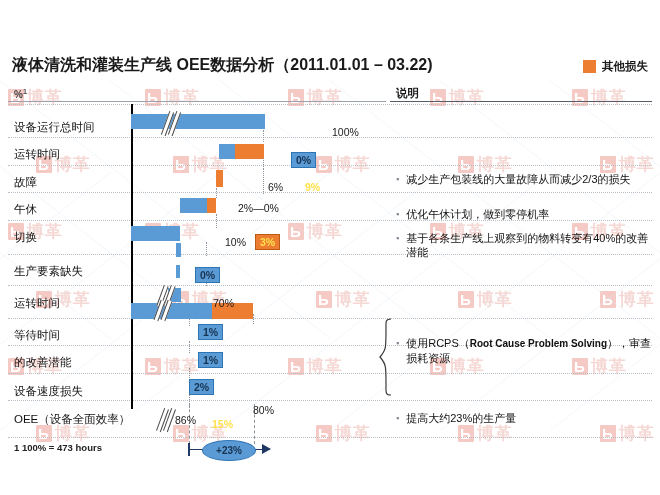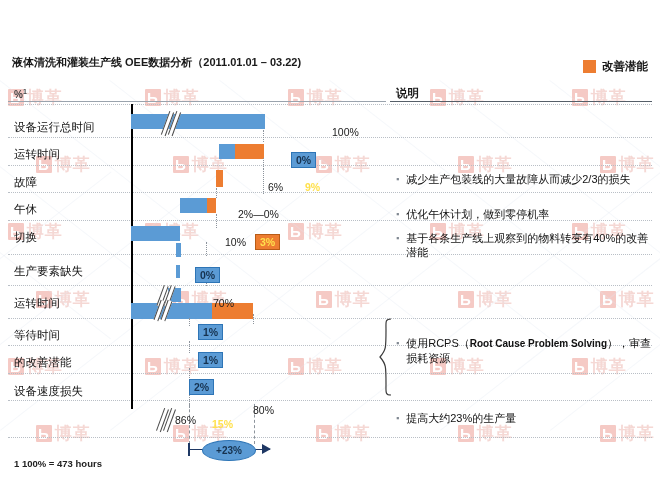--- a/index.html
+++ b/index.html
@@ -10,21 +10,21 @@
   }
   
   .wm{position:absolute;font-weight:bold;font-size:17px;color:#e9a9a2;opacity:.45;
       letter-spacing:1px;white-space:nowrap;pointer-events:none;user-select:none;}
   .wm .mark{display:inline-block;background:#e98b80;color:#fff;padding:0 2px;margin-right:3px;
       font-size:15px;border-radius:1px;}
   .wmline{position:absolute;pointer-events:none;opacity:.30;}
   .wmline i{display:block;width:100%;height:100%;border-top:1px solid #dfe6f0;transform-origin:0 0;}
 
   
-  .title{position:absolute;left:12px;top:55px;font-size:11px;font-weight:bold;white-space:nowrap;}
+  .title{position:absolute;left:12px;top:55px;font-size:16px;font-weight:bold;white-space:nowrap;}
   .legend{position:absolute;right:12px;top:59px;display:flex;align-items:center;gap:6px;}
   .legend .swatch{width:13px;height:13px;background:#ED7D31;display:block;}
   .legend .ltext{font-size:11.5px;font-weight:bold;}
 
   
   .colhead-pct{position:absolute;left:14px;top:88px;font-size:10px;font-weight:bold;color:#444;}
   .colhead-pct sup{font-size:7px;}
   .colhead-note{position:absolute;left:396px;top:86px;font-size:11.5px;font-weight:bold;}
   .rule-left{position:absolute;left:8px;top:101px;width:378px;height:0;border-top:1.2px solid #9aa3ad;}
   .rule-right{position:absolute;left:390px;top:101px;width:262px;height:0;border-top:1.2px solid #555e68;}
@@ -62,21 +62,21 @@
   .marker .ell{position:absolute;left:14px;top:0;width:52px;height:19px;border-radius:50%;
       background:#5B9BD5;border:1px solid #2E75B6;display:flex;align-items:center;justify-content:center;}
   .marker .ell span{font-size:10px;font-weight:bold;color:#16324f;}
   .marker .ln{position:absolute;left:2px;top:9px;width:80px;height:0;border-top:1.6px solid #1F3864;}
   .marker .cap-l{position:absolute;left:0;top:3px;width:0;height:13px;border-left:2px solid #1F3864;}
   .marker .arw{position:absolute;left:74px;top:4px;width:0;height:0;
       border-top:5px solid transparent;border-bottom:5px solid transparent;border-left:9px solid #1F3864;}
   .guide{position:absolute;width:0;border-left:1.4px dashed #8d949c;}
 
   
-  .footnote{position:absolute;left:14px;top:458px;font-size:9.5px;font-weight:bold;color:#222;}
+  .footnote{position:absolute;left:14px;top:442px;font-size:9.5px;font-weight:bold;color:#222;}
 
   
   .note{position:absolute;font-size:11px;line-height:14px;color:#111;display:flex;gap:7px;}
   .note .bullet{color:#7f8791;font-size:9px;line-height:14px;}
   .note .ntext{max-width:250px;}
   .note .small{font-size:10px;}
 
   
   .brace{position:absolute;left:378px;top:318px;width:16px;height:78px;}
   .brace svg{display:block;}
@@ -162,21 +162,21 @@
     </div>
     <div class="wmline" style="left: 550px; top: 430px; width: 300px; height: 1px;">
       <i style="transform:rotate(-38deg);width:420px"></i>
     </div>
   </div>
 
 <div class="title">液体清洗和灌装生产线 OEE数据分析（2011.01.01 – 03.22)</div>
 
 <div class="legend">
   <span class="swatch"></span>
-  <span class="ltext">改善潜能</span>
+  <span class="ltext">其他损失</span>
 </div>
 
 <div class="colhead-pct"><span>%</span><sup>1</sup></div>
 <div class="colhead-note">说明</div>
 <div class="rule-left"></div>
 <div class="rule-right"></div>
 
 <div id="rows">
 
   <div class="rowsep" style="top:104px"></div>
@@ -197,20 +197,21 @@
   <div class="rowlabel" style="top:120px">设备运行总时间</div>
   <div class="rowlabel" style="top:147px">运转时间</div>
   <div class="rowlabel" style="top:175px">故障</div>
   <div class="rowlabel" style="top:202px">午休</div>
   <div class="rowlabel" style="top:230px">切换</div>
   <div class="rowlabel" style="top:264px">生产要素缺失</div>
   <div class="rowlabel" style="top:296px">运转时间</div>
   <div class="rowlabel" style="top:328px">等待时间</div>
   <div class="rowlabel" style="top:355px">的改善潜能</div>
   <div class="rowlabel" style="top:384px">设备速度损失</div>
+  <div class="rowlabel" style="top:412px">OEE（设备全面效率）</div>
 
   <div class="bar blue" style="left:131px;top:114px;width:134px"></div>
   <div class="slash" style="left:165px;top:111px;height:25px"></div>
   <div class="slash" style="left:172px;top:111px;height:25px"></div>
 
   <div class="bar blue" style="left:219px;top:144px;width:16px"></div>
   <div class="bar orange" style="left:235px;top:144px;width:29px"></div>
 
   <div class="bar orange" style="left:216px;top:170px;width:7px;height:17px"></div>
 
@@ -245,21 +246,21 @@
   <div class="tick" style="left:189px;top:368px;height:12px"></div>
   <div class="tick" style="left:189px;top:394px;height:14px"></div>
   <div class="guide" style="left:189px;top:404px;height:40px"></div>
   <div class="guide" style="left:254px;top:404px;height:40px"></div>
   <div class="tick" style="left:253px;top:314px;height:10px"></div>
 
   <div class="val plain" style="left:332px;top:126px">100%</div>
   <div class="val boxblue" style="left:291px;top:152px">0%</div>
   <div class="val plain" style="left:268px;top:181px">6%</div>
   <div class="val yellow" style="left:305px;top:181px">9%</div>
-  <div class="val plain" style="left:238px;top:208px">2%—0%</div>
+  <div class="val plain" style="left:238px;top:202px">2%—0%</div>
   <div class="val plain" style="left:225px;top:236px">10%</div>
   <div class="val boxorange" style="left:255px;top:234px">3%</div>
   <div class="val boxblue" style="left:195px;top:267px">0%</div>
   <div class="val plain" style="left:213px;top:297px">70%</div>
   <div class="val boxblue" style="left:198px;top:324px">1%</div>
   <div class="val boxblue" style="left:198px;top:352px">1%</div>
   <div class="val boxblue" style="left:189px;top:379px">2%</div>
   <div class="val plain" style="left:175px;top:414px">86%</div>
   <div class="val yellow" style="left:212px;top:418px">15%</div>
   <div class="val plain" style="left:253px;top:404px">80%</div>

